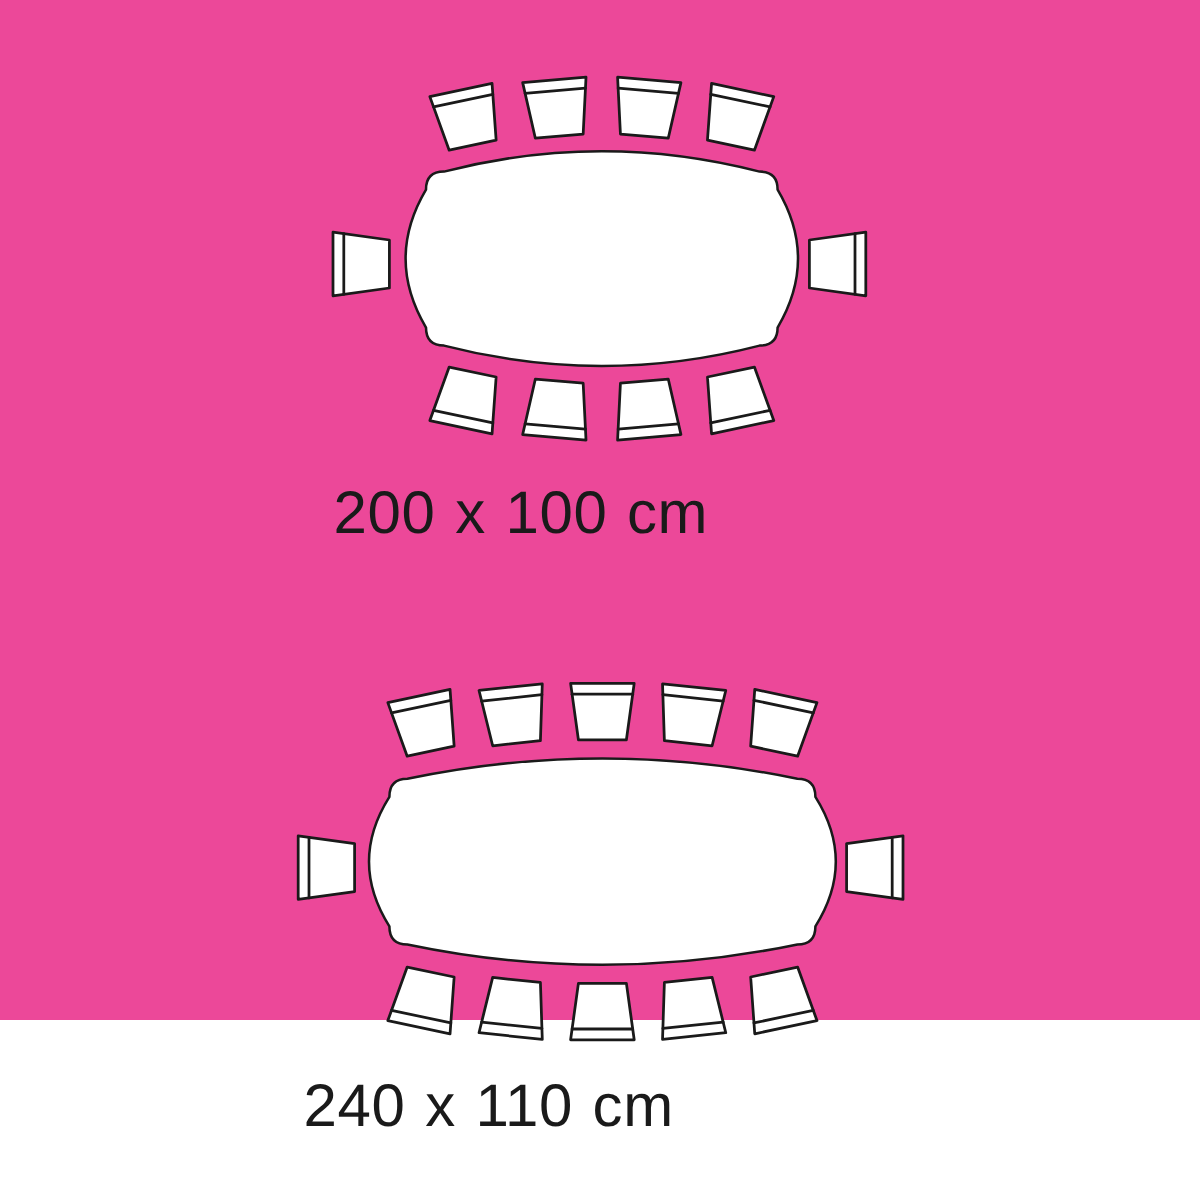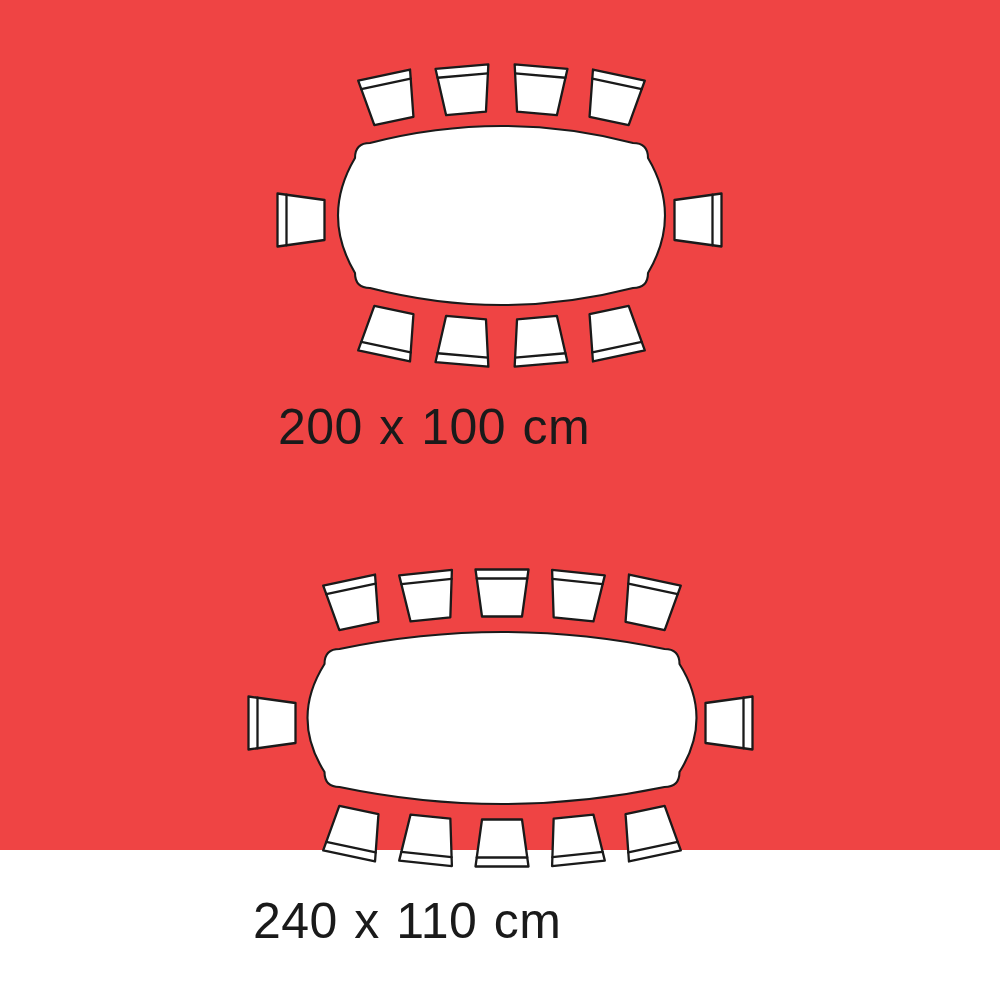--- a/index.html
+++ b/index.html
@@ -7,21 +7,21 @@
     padding: 0;
     background: #ffffff;
     width: 1000px;
     height: 1000px;
     overflow: hidden;
   }
   .canvas {
     position: relative;
     width: 1000px;
     height: 850px;
-    background: #ef4444;
+    background: #ec4899;
   }
   svg { display: block; }
   .size-label {
     font-family: "Liberation Sans", sans-serif;
     font-weight: 400;
     letter-spacing: 0.5px;
     word-spacing: 2px;
     fill: #1a1a1a;
   }
 </style>

